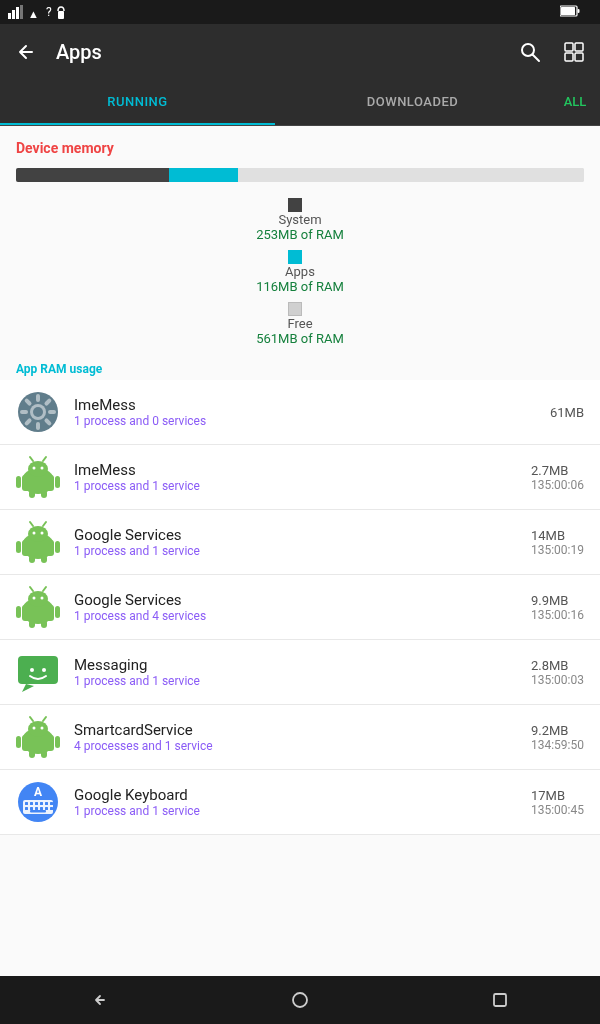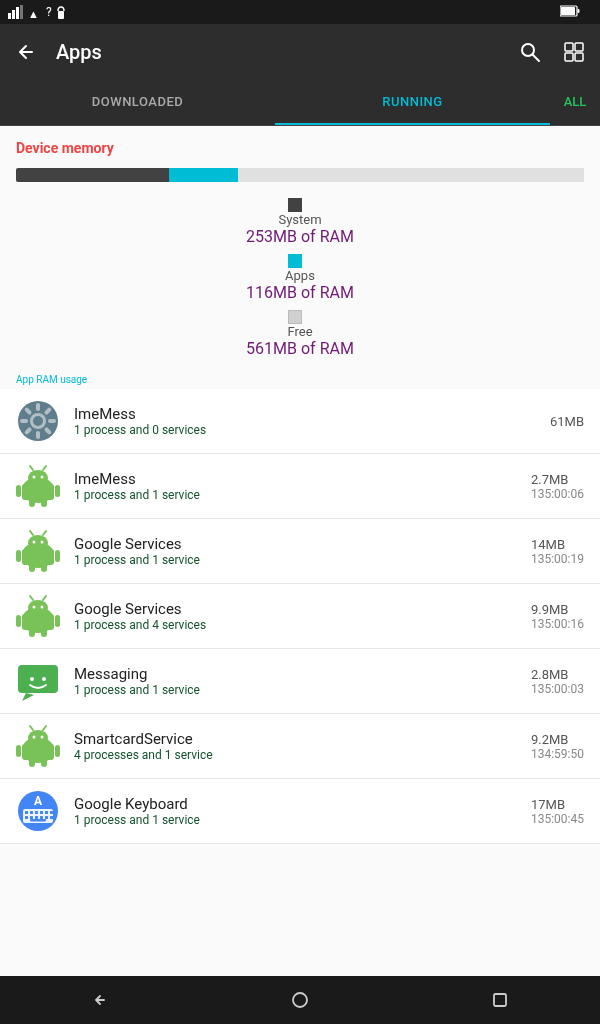--- a/index.html
+++ b/index.html
@@ -150,29 +150,29 @@
     }
     .legend-dot.system { background: #424242; }
     .legend-dot.apps { background: #00bcd4; }
     .legend-dot.free { background: #d0d0d0; border: 1px solid #bbb; }
 
     .memory-label {
       flex: 1;
       color: #555;
     }
     .memory-value {
-      color: #701a75;
-      font-size: 16px;
+      color: #15803d;
+      font-size: 13px;
     }
 
     
     .app-ram-header {
       color: #00bcd4;
-      font-size: 10px;
-      font-weight: 400;
+      font-size: 12px;
+      font-weight: 700;
       padding: 12px 2px 4px 16px;
     }
 
     
     .app-item {
       display: flex;
       align-items: center;
       padding: 10px 16px;
       border-bottom: 1px solid #e8e8e8;
       background: white;
@@ -193,21 +193,21 @@
     .app-info {
       flex: 1;
     }
     .app-name {
       font-size: 15px;
       color: #222;
       font-weight: 400;
     }
     .app-process {
       font-size: 12px;
-      color: #14532d;
+      color: #8b5cf6;
       margin-top: 0;
     }
     .app-meta {
     }
     .app-size {
       font-size: 13px;
       color: #555;
     }
     .app-time {
       font-size: 12px;
@@ -287,22 +287,22 @@
     <svg width="22" height="22" viewBox="0 0 22 22">
       <rect x="2" y="2" width="8" height="8" rx="1" fill="none" stroke="white" stroke-width="1.5"></rect>
       <rect x="12" y="2" width="8" height="8" rx="1" fill="none" stroke="white" stroke-width="1.5"></rect>
       <rect x="2" y="12" width="8" height="8" rx="1" fill="none" stroke="white" stroke-width="1.5"></rect>
       <rect x="12" y="12" width="8" height="8" rx="1" fill="none" stroke="white" stroke-width="1.5"></rect>
     </svg>
   </div>
 </div>
 
 <div class="tabs">
+  <div class="tab active">Running</div>
   <div class="tab">Downloaded</div>
-  <div class="tab active">Running</div>
   <div class="tab-all">All</div>
 </div>
 
 <div class="content">
 
   <div class="section-header">Device memory</div>
 
   <div class="memory-bar-container">
     <div class="memory-bar-system"></div>
     <div class="memory-bar-apps"></div>

